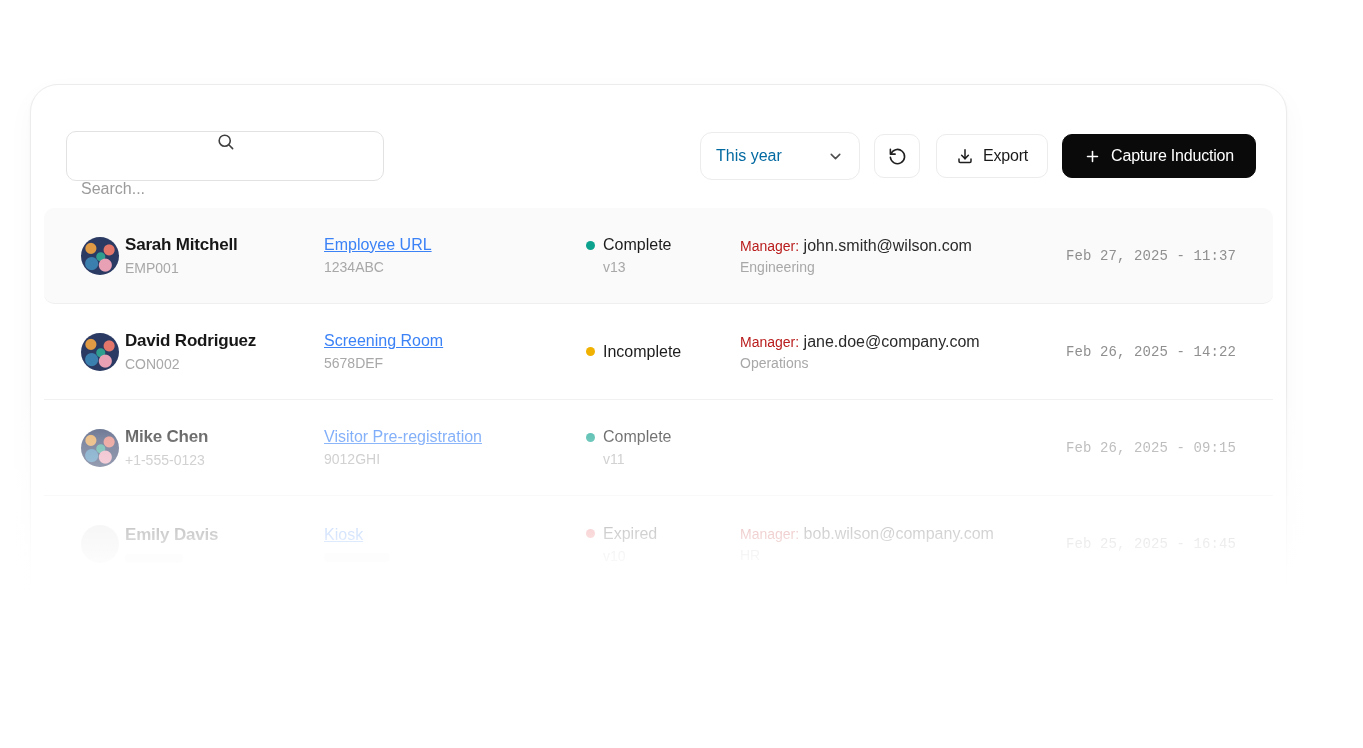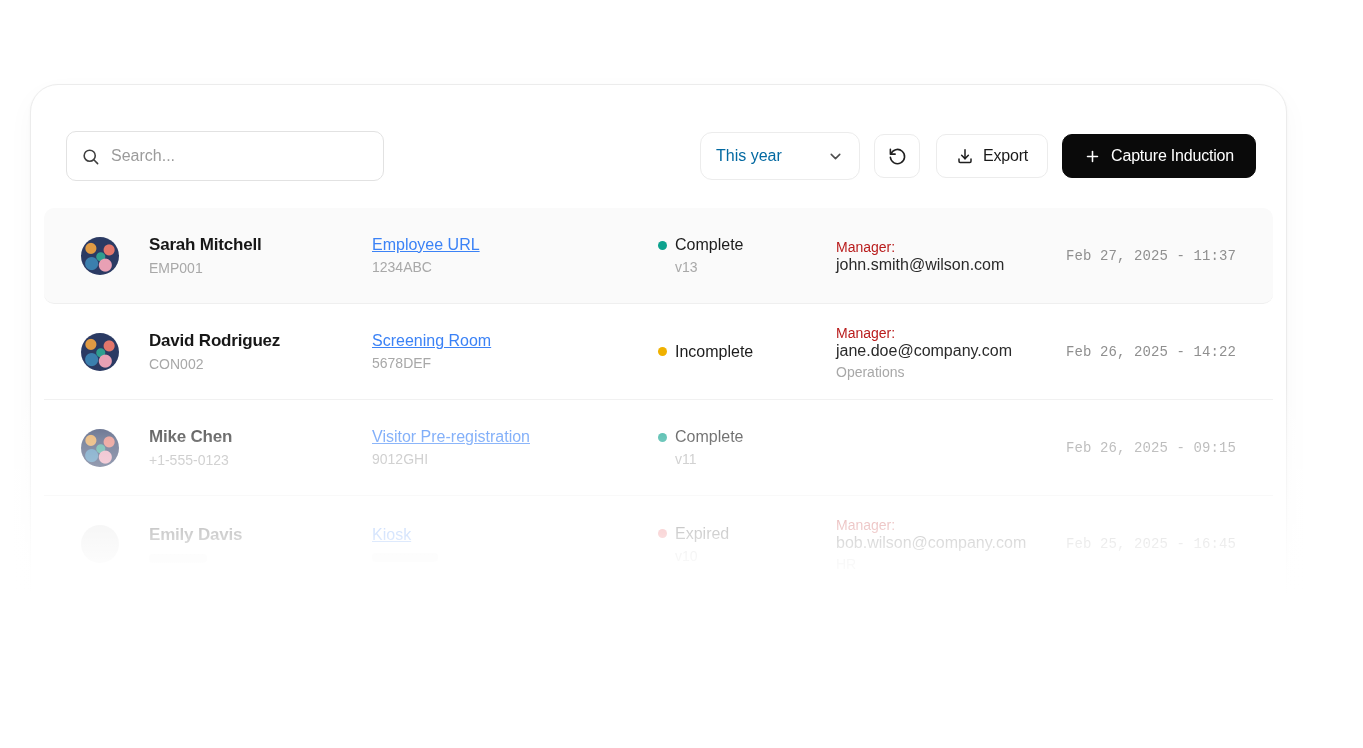--- a/index.html
+++ b/index.html
@@ -10,21 +10,21 @@
 
   .card { position:absolute; left:30px; top:84px; width:1257px; height:556px;
     background:#fff; border:1px solid #ececec; border-radius:28px;
     box-shadow:0 1px 3px rgba(0,0,0,.04), 0 10px 28px rgba(0,0,0,.03); }
 
   
   .toolbar { display:flex; align-items:center; padding:46px 30px 0 35px; height:96px; }
   .spacer { flex:1; }
 
   .search { display:flex; align-items:center; width:318px; height:50px;
-    border:1px solid #e2e2e2; border-radius:10px; padding:0 14px; gap:11px; background:#fff; }
+    border:1px solid #e2e2e2; border-radius:10px; padding:0 14px; gap:29px; background:#fff;flex-direction:column; }
   .search svg { flex:0 0 auto; }
   .search input { border:0; outline:none; font:16px "Liberation Sans","DejaVu Sans",sans-serif;
     color:#333; width:100%; background:transparent; }
   .search input::placeholder { color:#9b9b9b; }
 
   button { font-family:"Liberation Sans","DejaVu Sans",sans-serif; background:#fff;
     border:1px solid #ececec; cursor:pointer; display:flex; align-items:center; }
 
   .status-pill { height:48px; border-radius:999px; padding:0 18px; gap:0; }
   .fdots { display:flex; align-items:center; gap:4px; margin-right:10px; }
@@ -39,21 +39,21 @@
   .icon-btn { width:46px; height:44px; border-radius:10px; justify-content:center; margin-left:14px; }
 
   .btn { height:44px; border-radius:10px; padding:0 19px; gap:9px; font-size:16px;
     color:#1a1a1a; margin-left:16px; letter-spacing:-.2px; }
   .btn.primary { background:#0a0a0a; border-color:#0a0a0a; color:#fff; margin-left:14px;
     padding:8px 21px; font-weight:500; gap:10px; }
 
   
   .rows { margin:27px 13px 0 13px; }
   .row { display:grid; grid-template-columns:44px 199px 262px 154px 1fr 180px;
-    align-items:center; height:96px; padding:0 37px; border-bottom:1px solid #efefef;gap:24px; }
+    align-items:center; height:96px; padding:0 37px; border-bottom:1px solid #efefef; }
   .row:last-child { border-bottom:0; }
   .row.hl { background:#fafafa; border-radius:10px; }
 
   .cell { display:flex; flex-direction:column; justify-content:center; }
   .avatar { width:38px; height:38px; border-radius:50%; display:block;
     background:
       radial-gradient(circle at 26% 30%, #e09a43 0 5px, rgba(224,154,67,0) 6px),
       radial-gradient(circle at 74% 34%, #e2766b 0 5px, rgba(226,118,107,0) 6px),
       radial-gradient(circle at 64% 74%, #e8a0b4 0 6px, rgba(232,160,180,0) 7px),
       radial-gradient(circle at 28% 70%, #3b7fae 0 6px, rgba(59,127,174,0) 7px),
@@ -158,20 +158,21 @@
         <span class="status-dot" style="background: rgb(13, 162, 142);"></span>
         <span class="status-text">Complete</span>
       </span>
       <span class="sub version">v13</span>
     </div>
     <div class="cell manager-cell">
       <span class="mline">
         <span class="mlabel">Manager:</span>
         <span class="memail">john.smith@wilson.com</span>
       </span>
+      <span class="sub dept">Engineering</span>
     </div>
     <div class="cell time-cell">
       <span class="timestamp">Feb 27, 2025 - 11:37</span>
     </div>
   </div>
         <div class="row">
     <div class="cell">
       <span class="avatar"></span>
     </div>
     <div class="cell">

